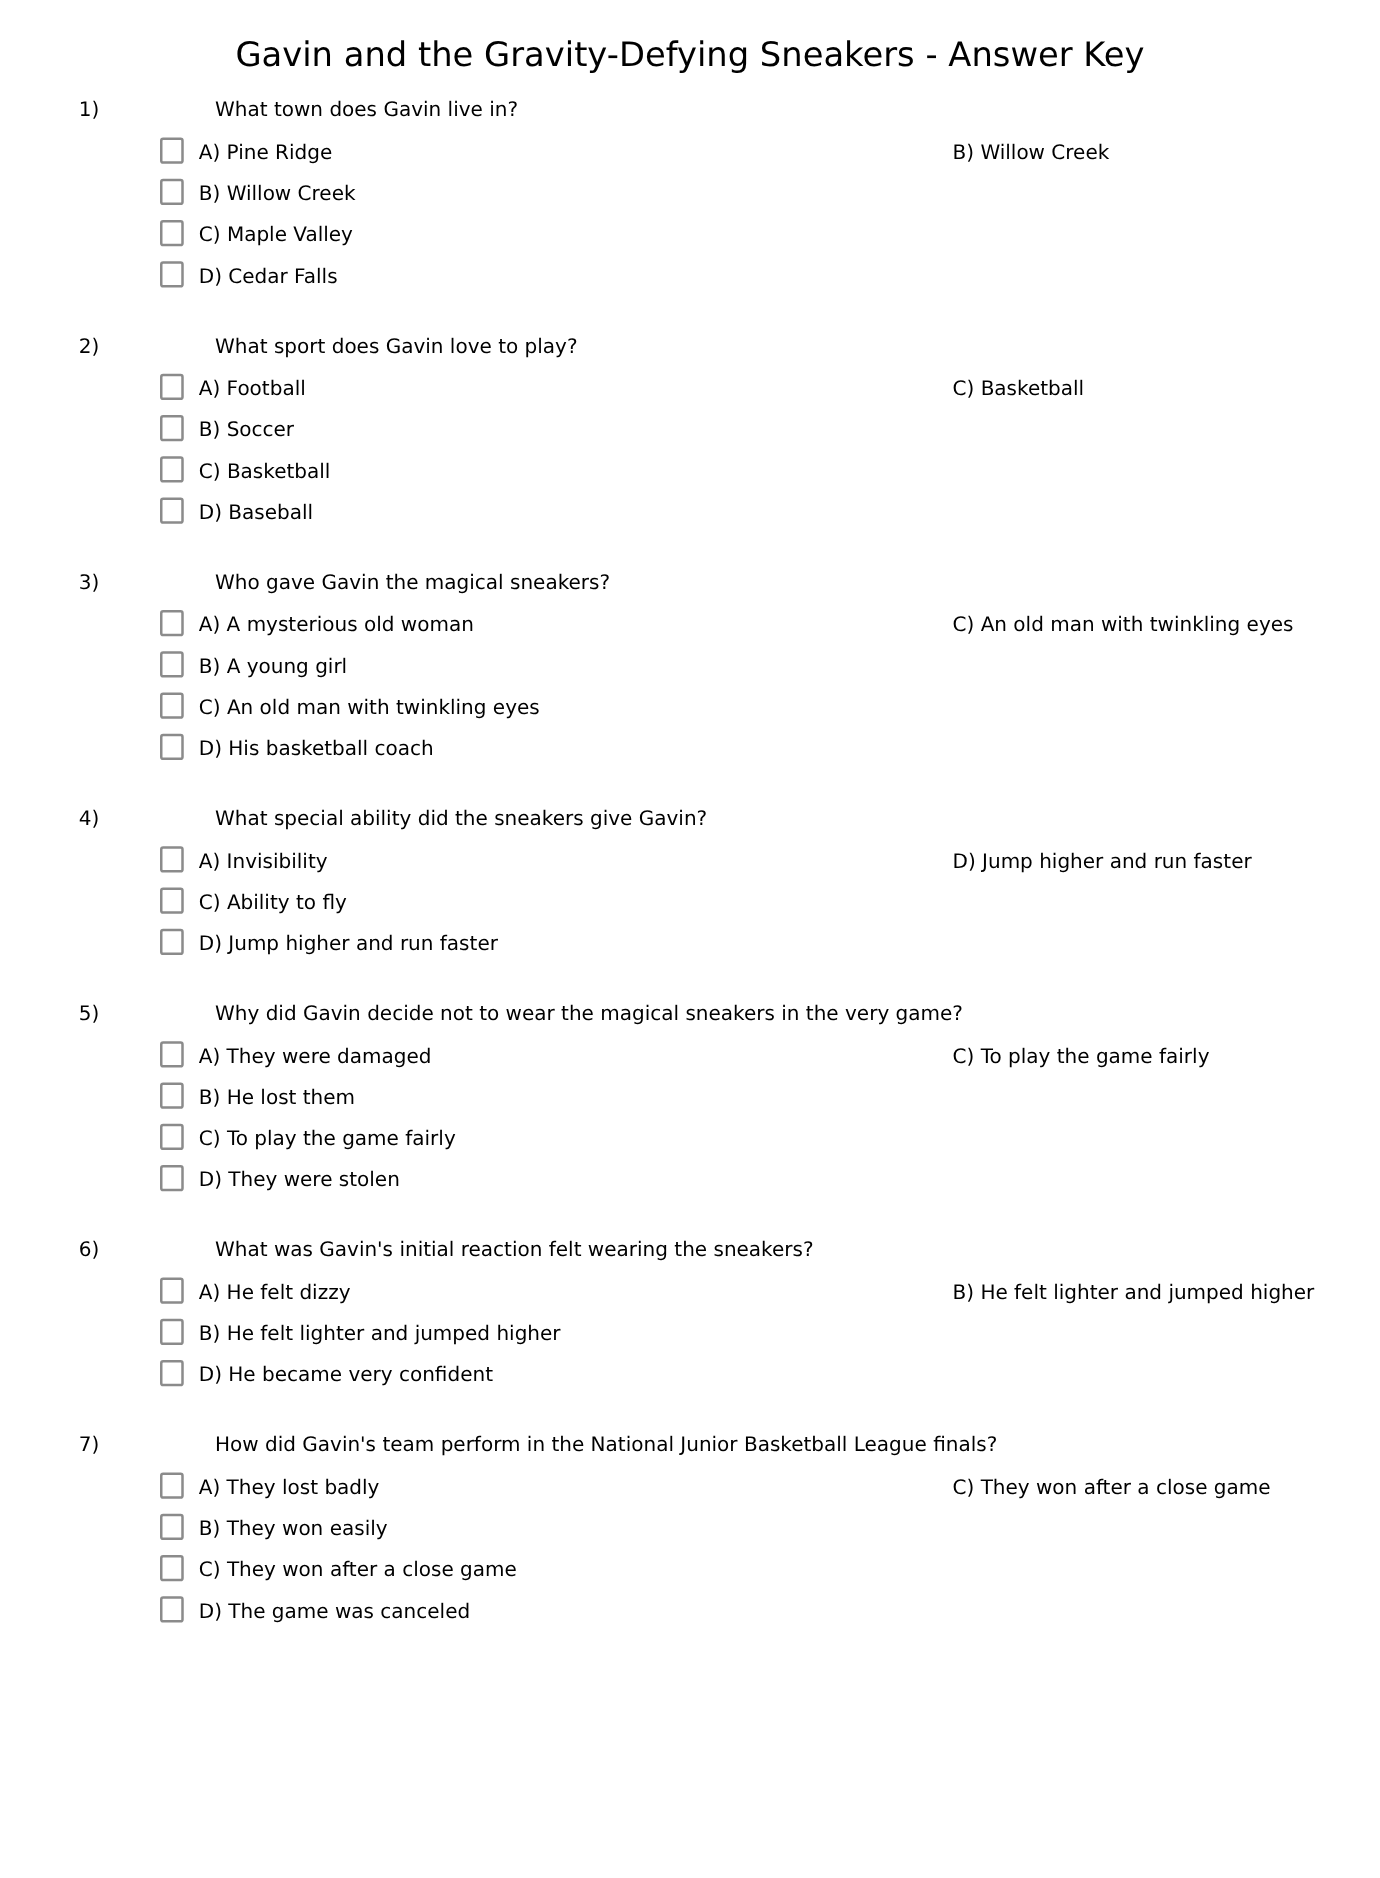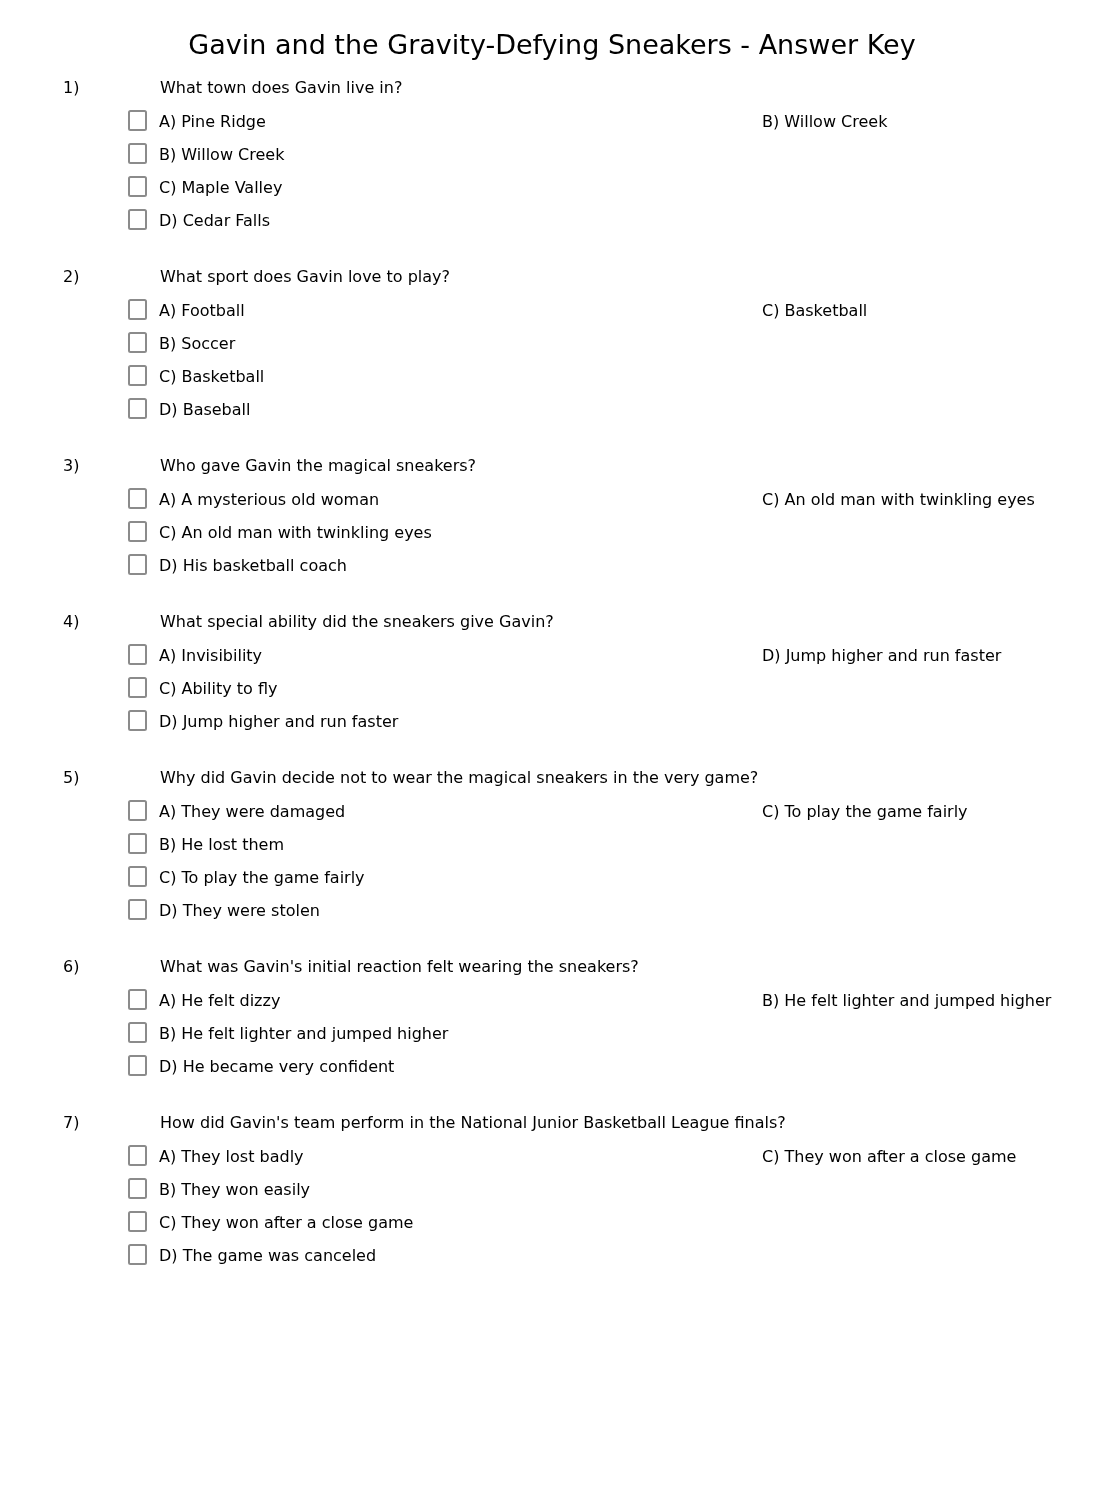--- a/index.html
+++ b/index.html
@@ -31,20 +31,21 @@
     padding-left: 63px;
     font-size: 16px;
     line-height: 20px;
     margin-bottom: 11px;
   }
   .q-num {
     flex: 0 0 97px;
   }
   .q-text {
     flex: 1 1 auto;
+    margin-left: 12px;
   }
   .options {
     padding-left: 128px;
   }
   .opt-row {
     display: flex;
     min-height: 25px;
     margin-bottom: 8px;
   }
   .opt {
@@ -157,20 +158,26 @@
       <div class="opt-row">
         <div class="opt">
           <span class="checkbox"></span>
           <span class="opt-label">A) A mysterious old woman</span>
         </div>
         <div class="answer">C) An old man with twinkling eyes</div>
       </div>
       <div class="opt-row">
         <div class="opt">
           <span class="checkbox"></span>
+          <span class="opt-label">B) A young girl</span>
+        </div>
+      </div>
+      <div class="opt-row">
+        <div class="opt">
+          <span class="checkbox"></span>
           <span class="opt-label">C) An old man with twinkling eyes</span>
         </div>
       </div>
       <div class="opt-row">
         <div class="opt">
           <span class="checkbox"></span>
           <span class="opt-label">D) His basketball coach</span>
         </div>
       </div>
     </div>

